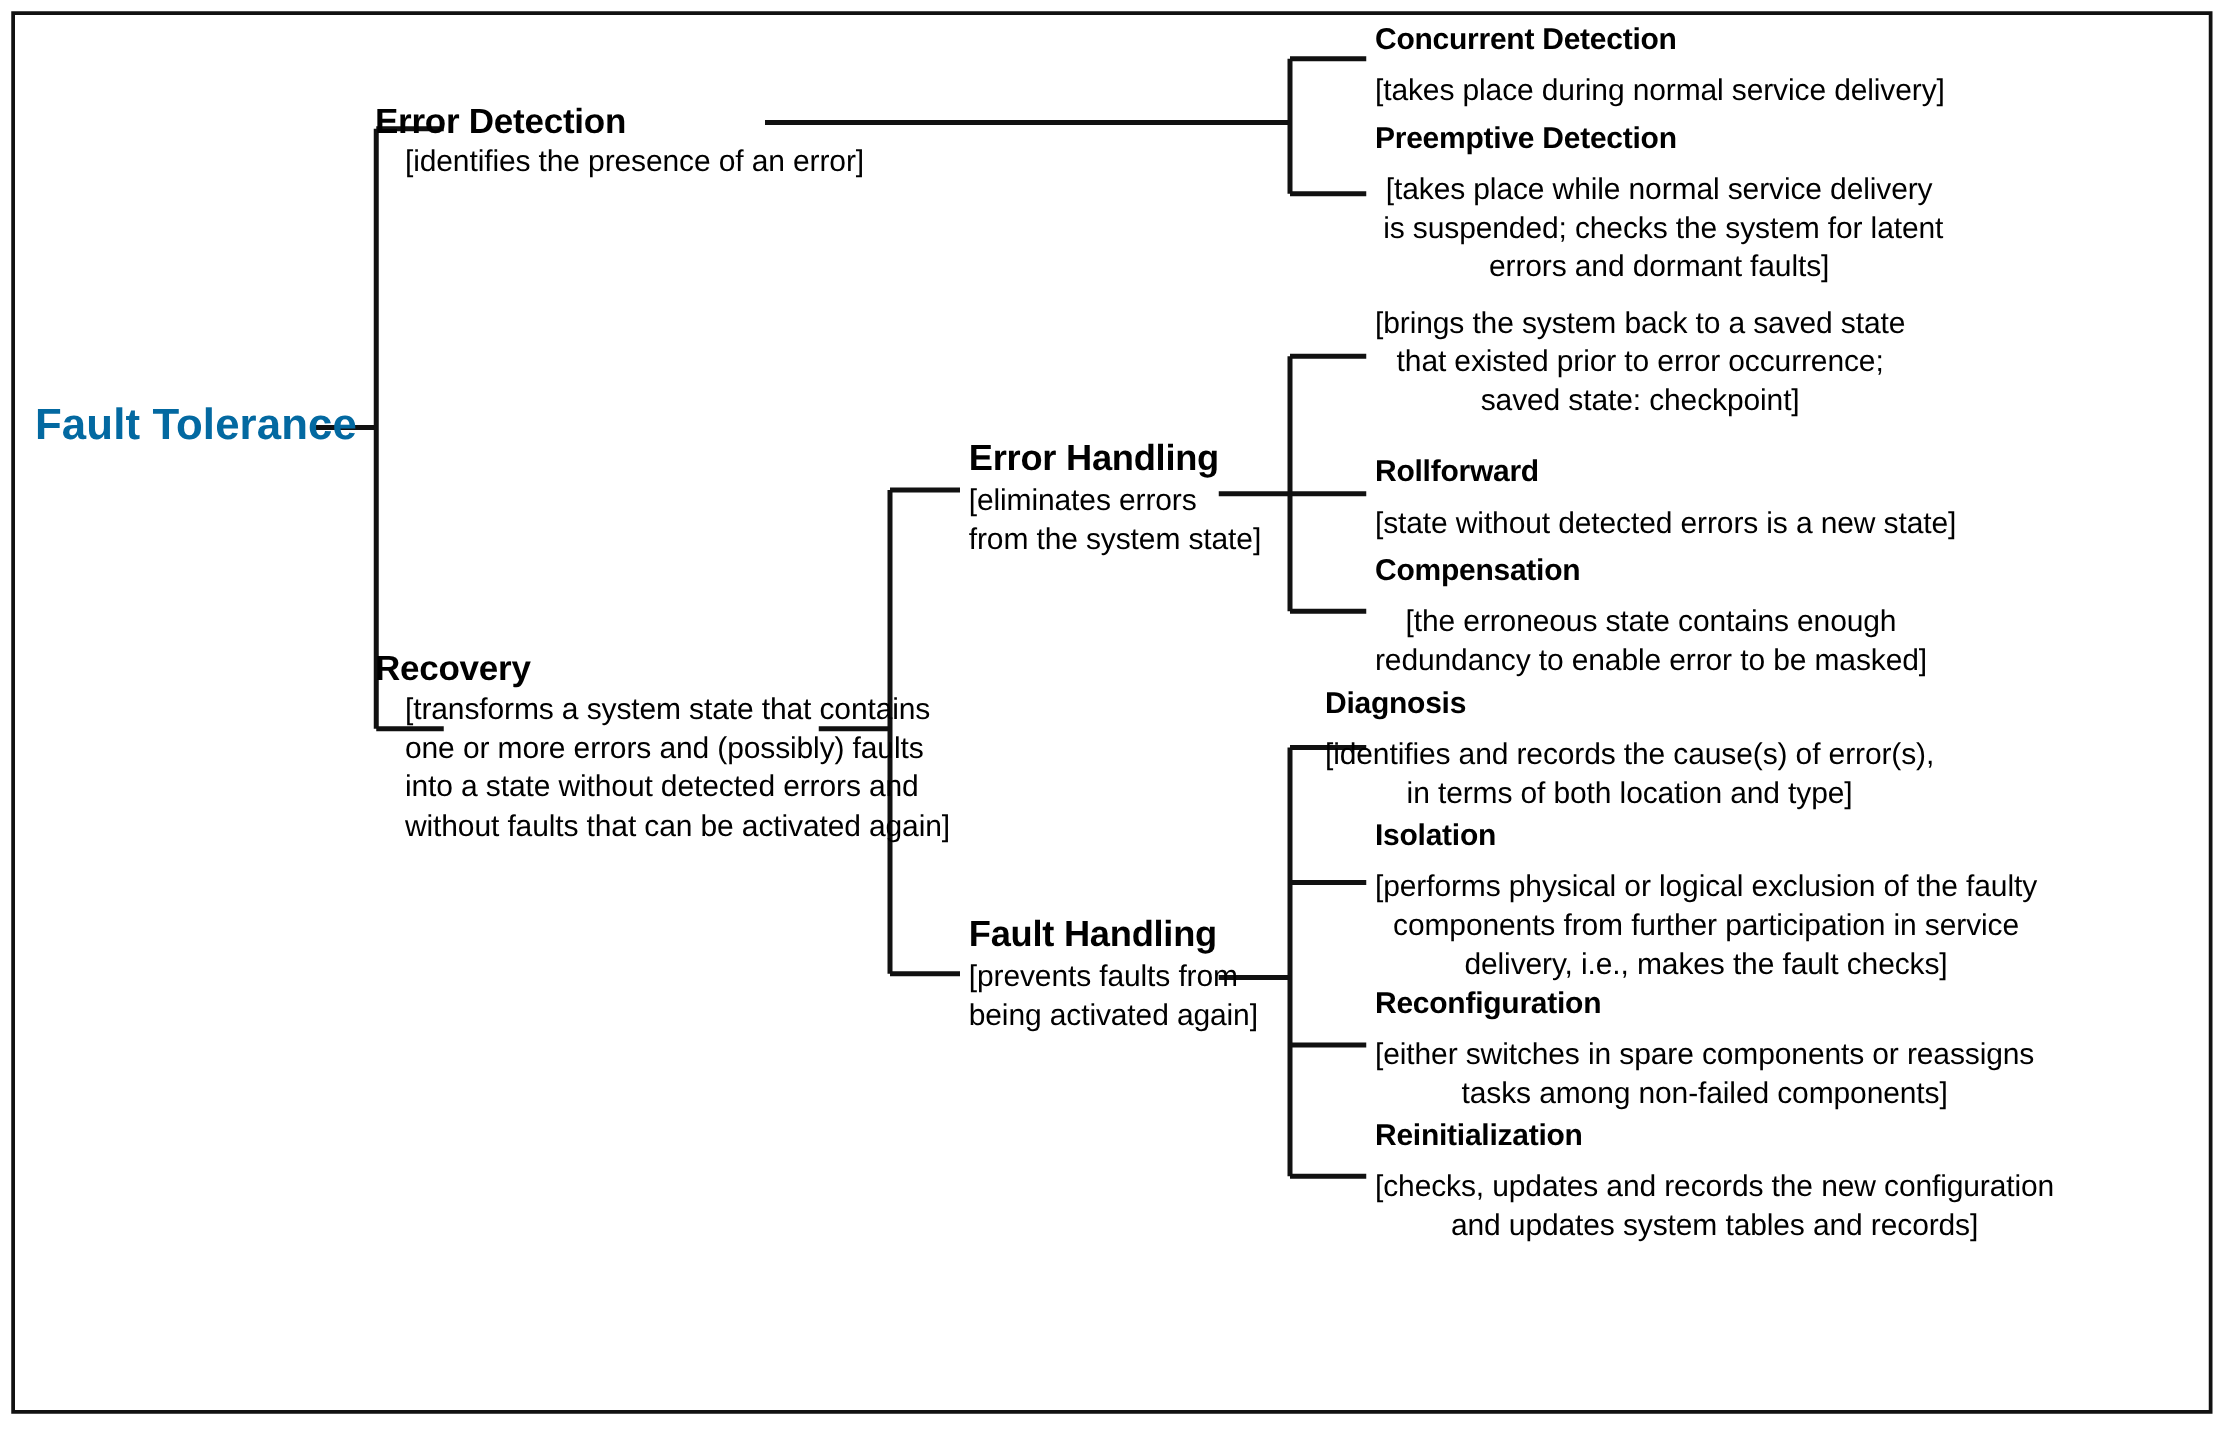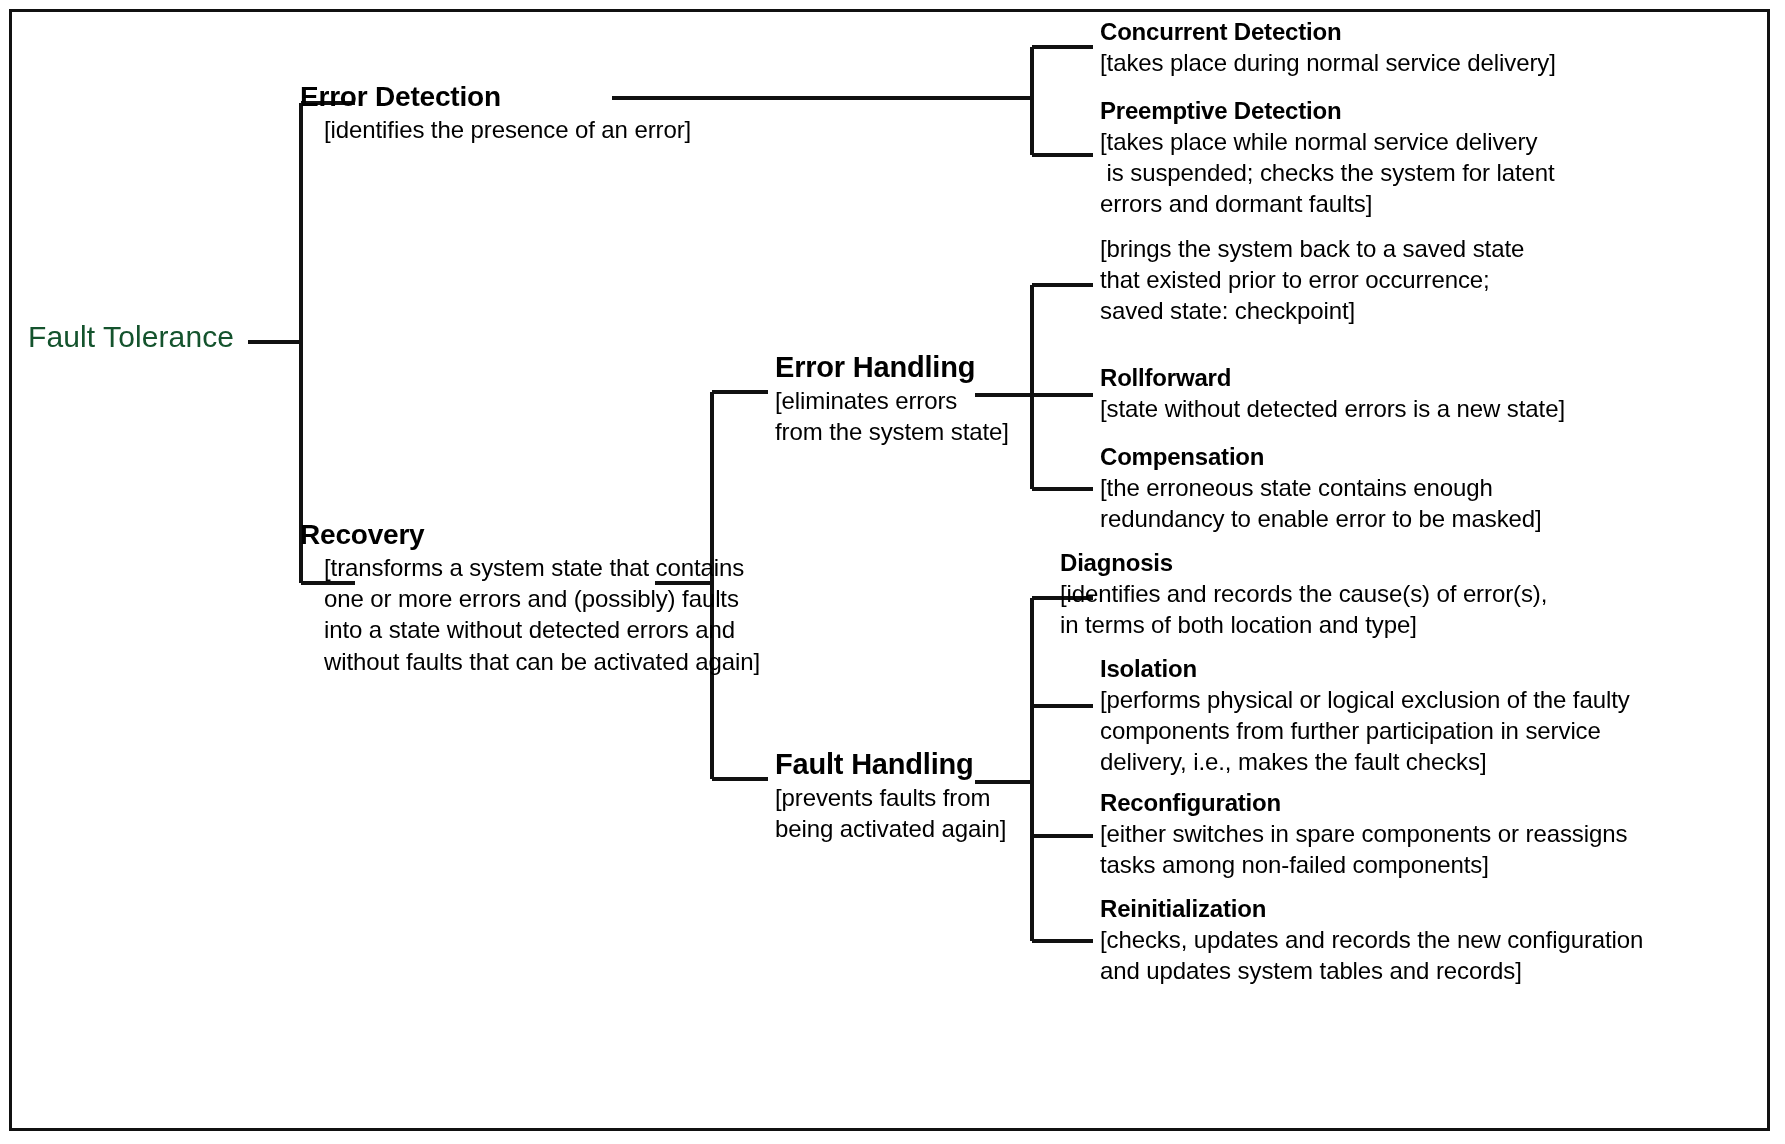--- a/index.html
+++ b/index.html
@@ -49,40 +49,40 @@
     line-height: 1.30;
     white-space: pre;
     letter-spacing: -0.1px;
   }
   
   #root-node {
     left: 28px;
     top: 320px;
   }
   #root-node .root-label {
-    font-size: 30px;
-    font-weight: normal;
-    color: #14532d;
+    font-size: 35px;
+    font-weight: bold;
+    color: #0369a1;
     white-space: pre;
     letter-spacing: 0.1px;
   }
   
   .lvl1 .node-title { font-size: 28px; margin-top: 12px; }
   .lvl1 .node-desc  { font-size: 24px; margin-top: 3px; margin-left: 24px; }
   
   .lvl2 .node-title { font-size: 29px; }
   .lvl2 .node-desc  { font-size: 24px; margin-top: 3px; }
   
   .leaf .node-title { font-size: 24px; }
-  .leaf .node-desc  { font-size: 24px; margin-top: 2px; }
+  .leaf .node-desc  { font-size: 24px; margin-top: 12px; text-align: center; }
 
   #n-error-detection { left: 300px; top: 70px; }
   #n-recovery        { left: 300px; top: 508px; }
   #n-error-handling  { left: 775px; top: 352px; }
-  #n-fault-handling  { left: 775px; top: 733px; margin-top: 16px; }
+  #n-fault-handling  { left: 775px; top: 733px; }
 
   #l-concurrent      { left: 1100px; top: 20px; }
   #l-preemptive      { left: 1100px; top: 99px; }
   #l-rollback        { left: 1100px; top: 231px; }
   #l-rollforward     { left: 1100px; top: 366px; }
   #l-compensation    { left: 1100px; top: 445px; }
   #l-diagnosis       { left: 1060px; top: 551px; }
   #l-isolation       { left: 1100px; top: 657px; }
   #l-reconfiguration { left: 1100px; top: 791px; }
   #l-reinitialization{ left: 1100px; top: 897px; }

